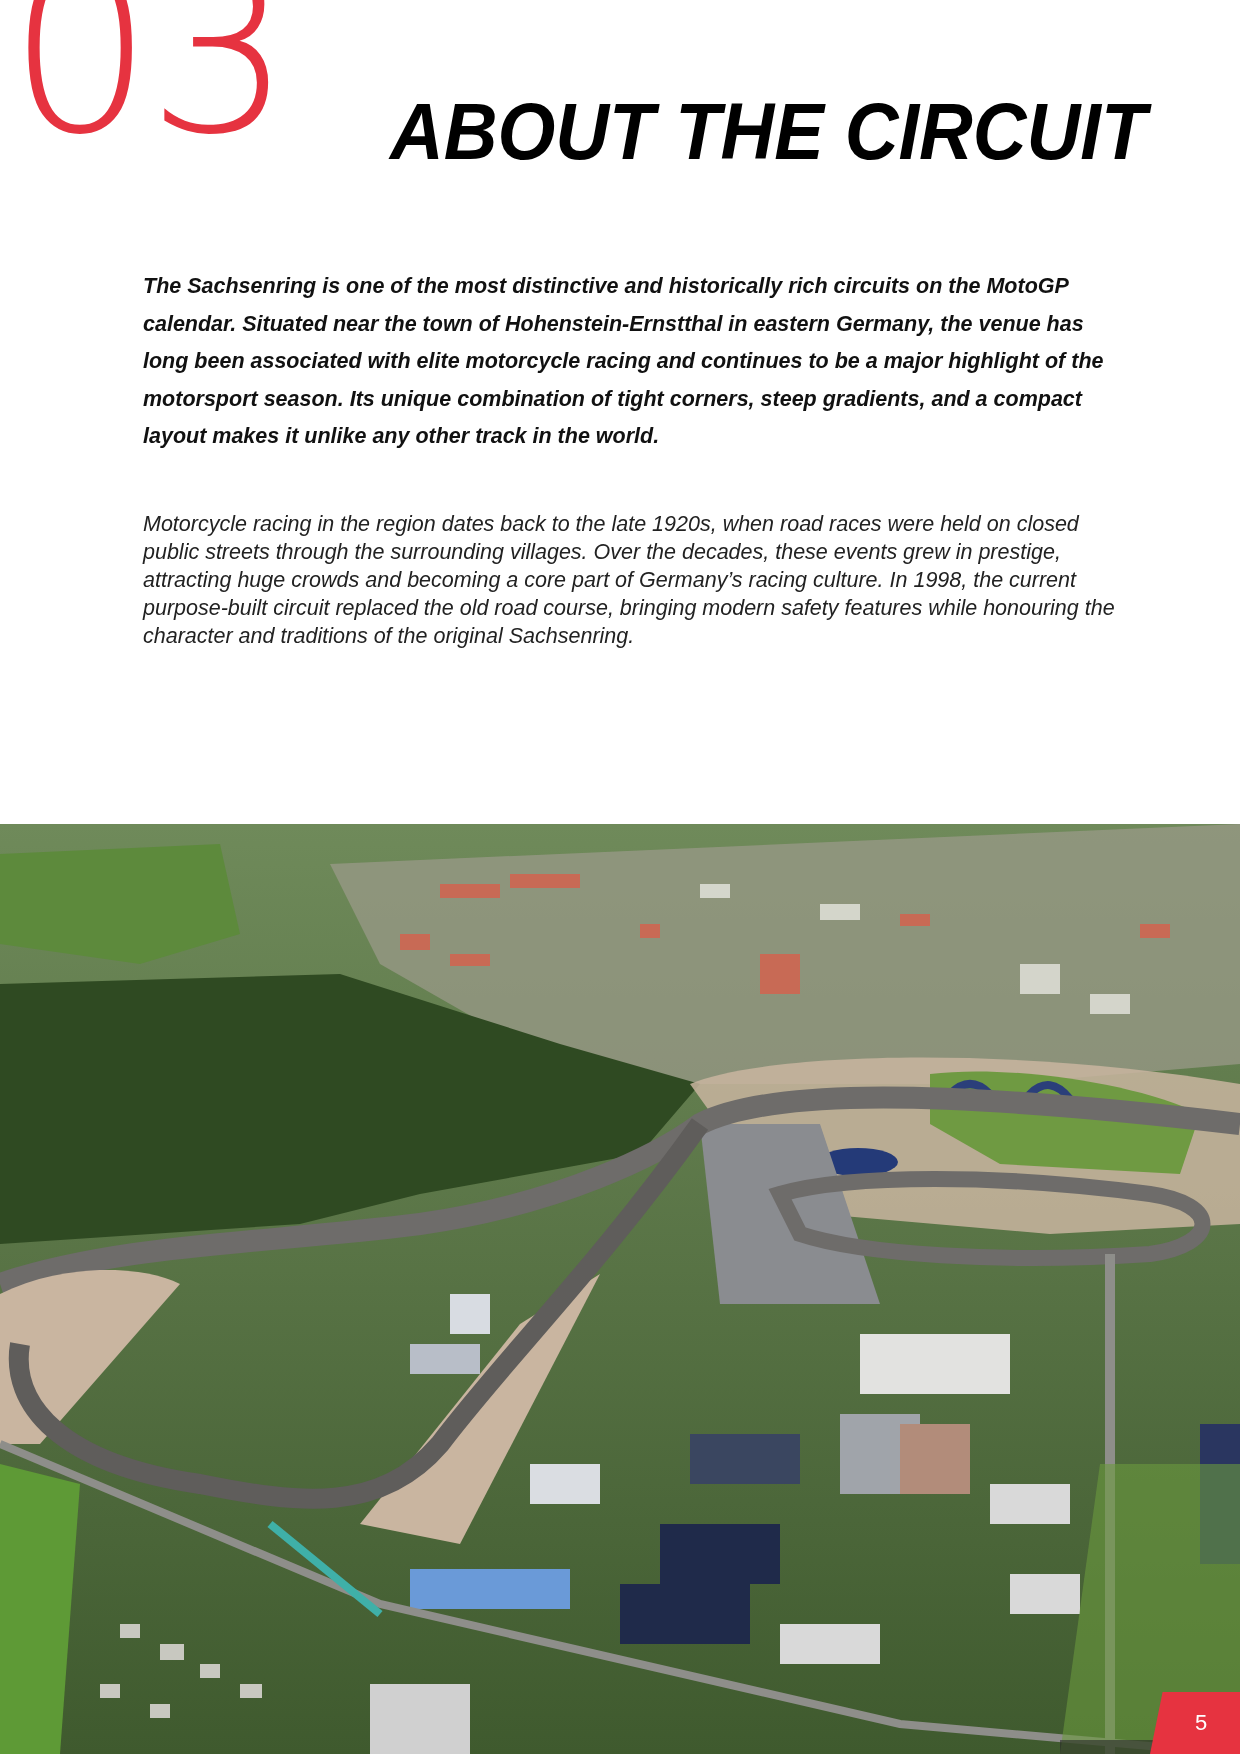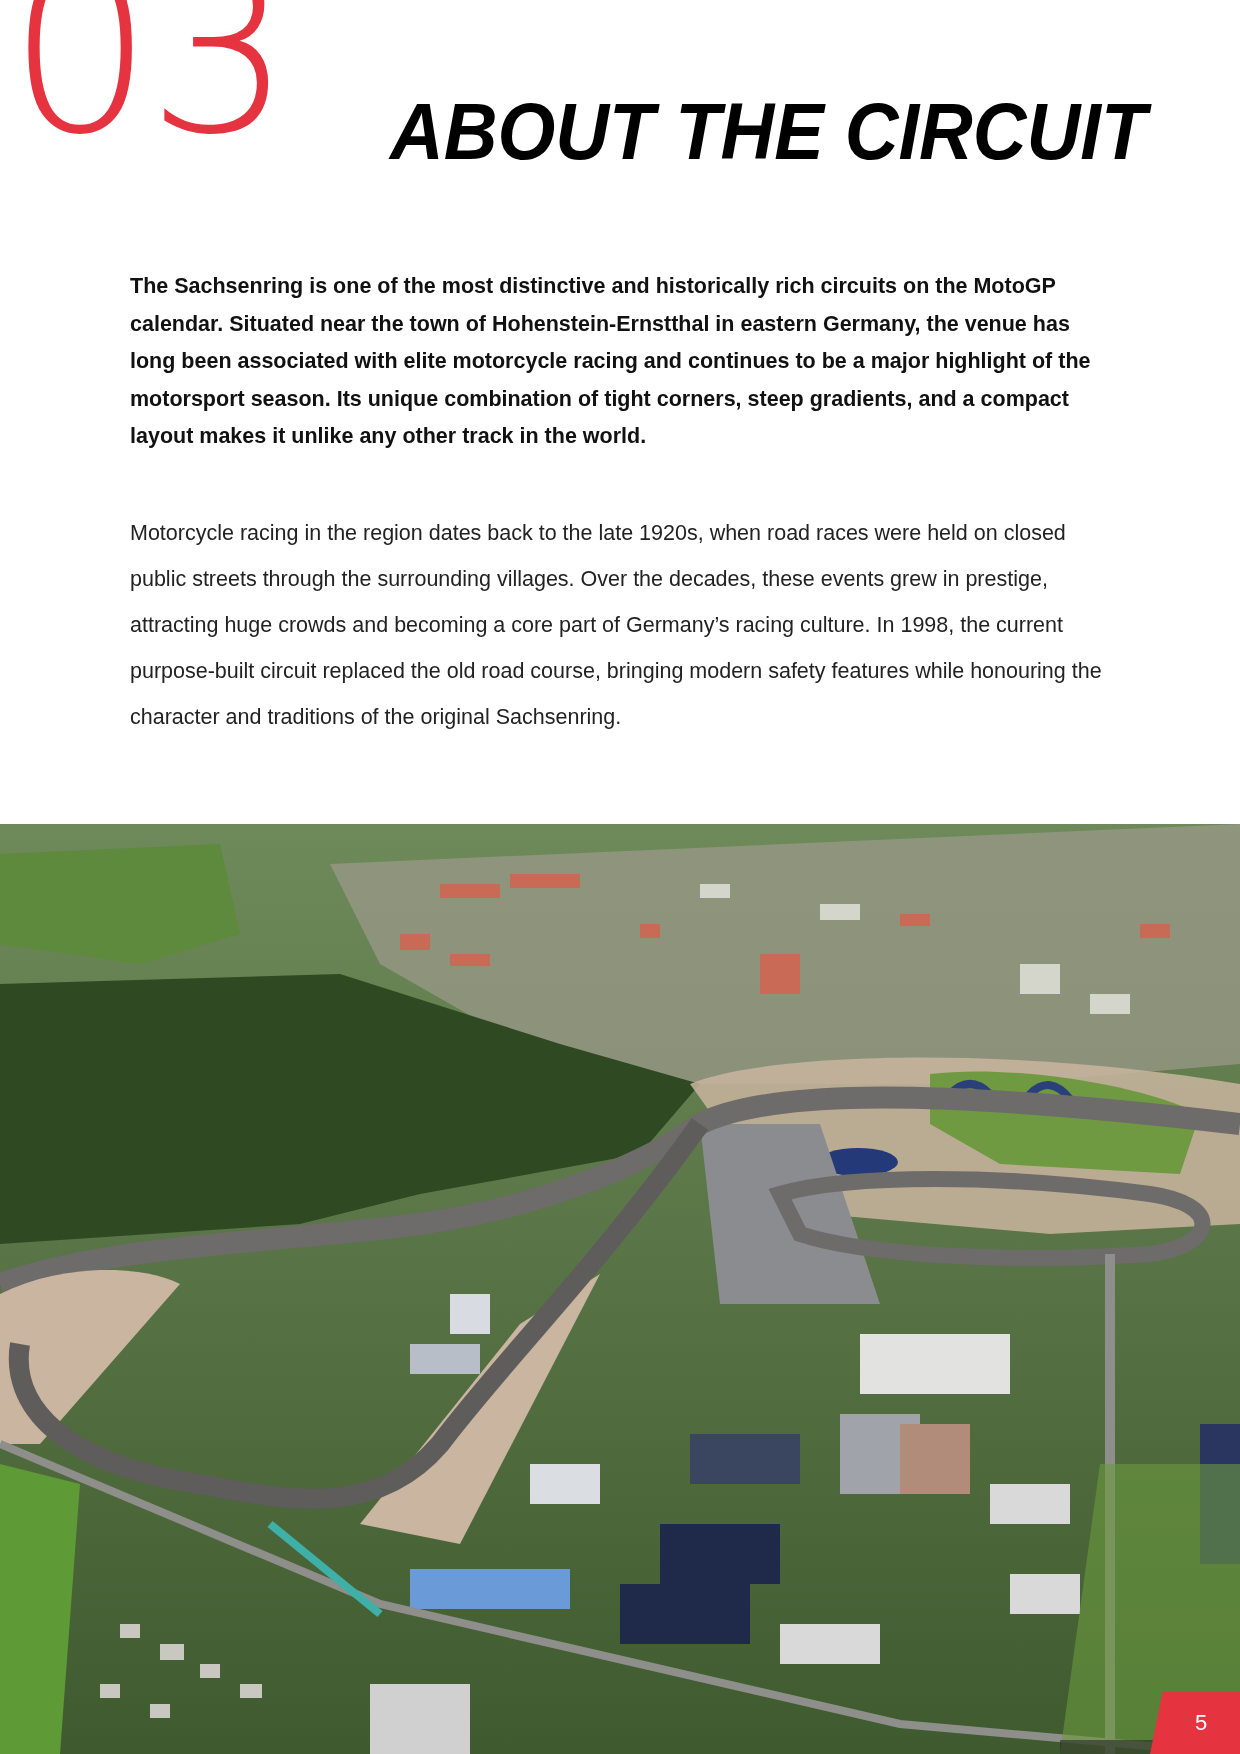--- a/index.html
+++ b/index.html
@@ -13,30 +13,30 @@
       color: #e63340;
       -webkit-text-stroke: 0;
     }
     .page-title {
       position: absolute; left: 390px; top: 92px; width: 830px;
       font-family: "Liberation Sans", sans-serif; font-weight: 700; font-style: italic;
       font-size: 80px; line-height: 1; letter-spacing: 0px; color: #000;
       white-space: nowrap; transform: scaleX(0.93); transform-origin: left top;
     }
 
-    .body-text { position: absolute; left: 130px; width: 990px; }
+    .body-text { position: absolute; left: 143px; width: 990px; font-style: italic; }
     .lead {
       top: 268px;
       font-family: "Liberation Sans", sans-serif; font-weight: 700;
       font-size: 21.5px; line-height: 37.5px; color: #111;
     }
     .para {
       top: 510px;
       font-family: "Liberation Sans", sans-serif; font-weight: 400;
-      font-size: 21.5px; line-height: 46px; color: #222;
+      font-size: 21.5px; line-height: 28px; color: #222;
     }
 
     .photo {
       position: absolute; left: 0; top: 824px; width: 1240px; height: 930px; overflow: hidden;
       background: #4f6b3a;
     }
     .photo svg { display: block; width: 1240px; height: 930px; }
 
     .caption-strip {
       position: absolute; left: 1060px; top: 1740px; width: 110px; height: 14px;

